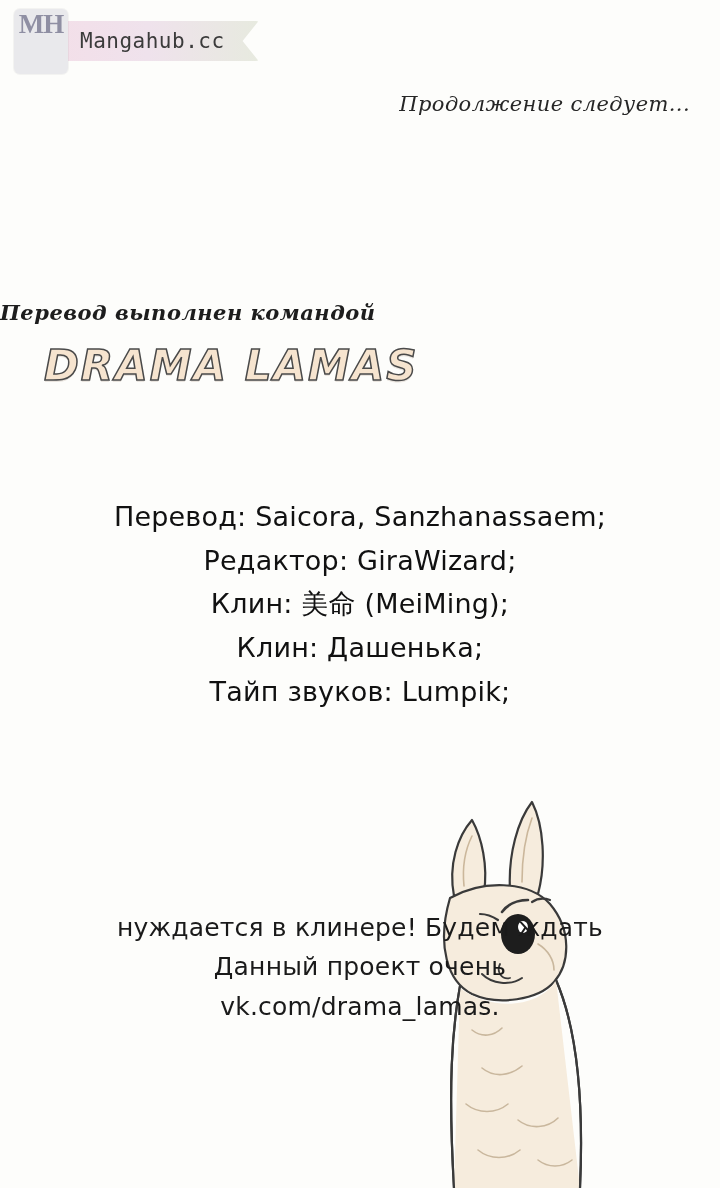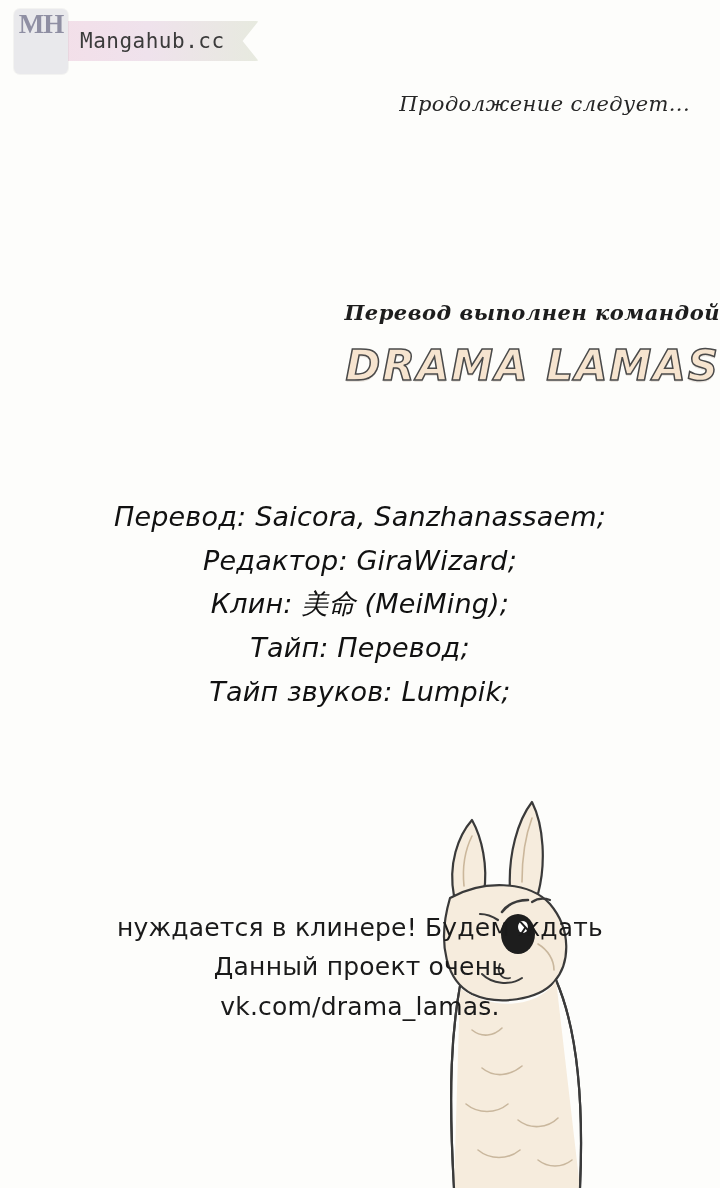--- a/index.html
+++ b/index.html
@@ -72,21 +72,21 @@
     color: #262626;
     letter-spacing: 0.4px;
   }
 
   
   .team {
     position: absolute;
     top: 300px;
     left: 0;
     width: 720px;
-    text-align: right;
+    text-align: left;
   }
   .team-pre {
     font-family: "DejaVu Serif", serif;
     font-style: italic;
     font-weight: bold;
     font-size: 21px;
     color: #1d1d1d;
     letter-spacing: 0.5px;
   }
   .team-name {
@@ -102,21 +102,20 @@
     padding-left: 44px;
   }
 
   
   .credits {
     position: absolute;
     top: 495px;
     left: 0;
     width: 720px;
     text-align: center;
-    font-style: italic;
   }
   .credit-line {
     font-family: "DejaVu Sans", sans-serif;
     font-size: 27px;
     color: #111111;
     line-height: 1.62;
     letter-spacing: 0.2px;
   }
 
   
@@ -174,21 +173,21 @@
 
   <div class="team">
     <div class="team-pre">Перевод выполнен командой</div>
     <div class="team-name">DRAMA LAMAS</div>
   </div>
 
   <div class="credits">
     <div class="credit-line">Перевод: Saicora, Sanzhanassaem;</div>
     <div class="credit-line">Редактор: GiraWizard;</div>
     <div class="credit-line">Клин: 美命 (MeiMing);</div>
-    <div class="credit-line">Тайп: Перевод;</div>
+    <div class="credit-line">Клин: Дашенька;</div>
     <div class="credit-line">Тайп звуков: Lumpik;</div>
   </div>
 
   <svg class="llama" viewBox="0 0 360 420">
     <g fill="none" stroke="#3a3a3a" stroke-width="2.2" stroke-linecap="round" stroke-linejoin="round">
 
       <path d="M122 128 C 116 96, 126 68, 140 52 C 150 70, 156 98, 152 124 Z" fill="#f6ecdd"></path>
       <path d="M132 118 C 130 98, 134 80, 140 68" stroke="#cbb79b" stroke-width="1.6"></path>
 
       <path d="M178 122 C 176 86, 186 52, 200 34 C 212 58, 214 96, 206 126 Z" fill="#f6ecdd"></path>

